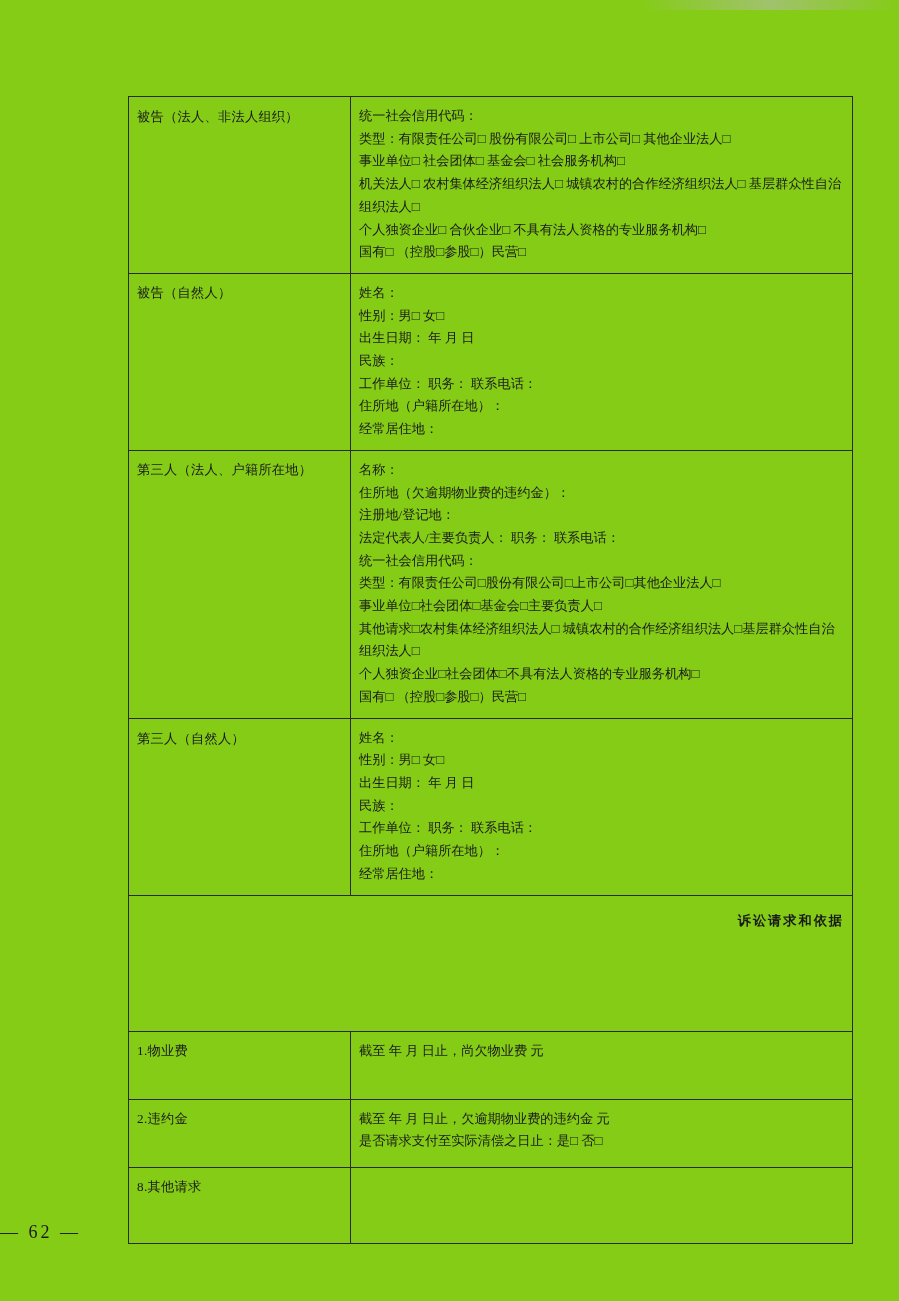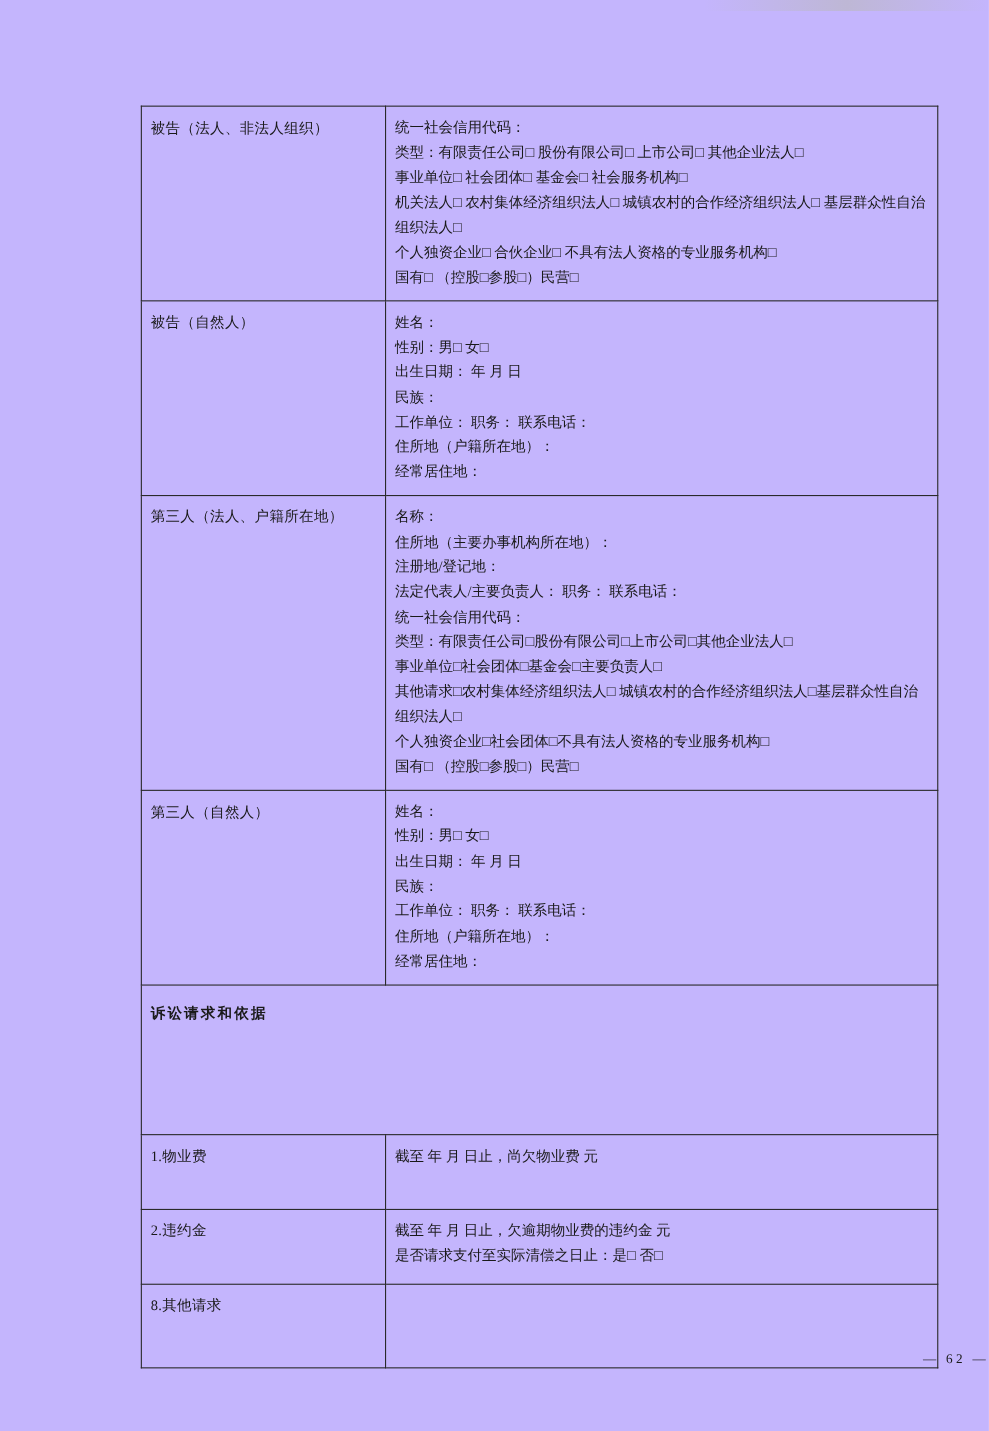--- a/index.html
+++ b/index.html
@@ -12,21 +12,21 @@
     background: #ffffff;
     font-family: "Liberation Serif", "DejaVu Serif", serif;
     color: #1a1a1a;
     position: relative;
     overflow: hidden;
   }
   .page {
     position: relative;
     width: 899px;
     height: 1301px;
-    background: #c4b5fd;
+    background: #84cc16;
   }
   
   .scan-top-smudge {
     position: absolute;
     top: 0;
     left: 640px;
     width: 260px;
     height: 10px;
     background: linear-gradient(to right, rgba(200,200,195,0.0), rgba(185,185,180,0.55), rgba(200,200,195,0.0));
   }
@@ -56,21 +56,21 @@
     padding-top: 9px;
   }
   td.value-cell {
     width: 485px;
     padding-left: 12px;
   }
   .line {
     white-space: nowrap;
   }
   .section-title-cell {
-    text-align: left;
+    text-align: right;
     vertical-align: middle;
     height: 118px;
     font-family: "Liberation Sans", "DejaVu Sans", sans-serif;
     font-weight: bold;
     font-size: 21px;
     letter-spacing: 2px;
   }
   .section-title-cell .inner {
     display: block;
     padding-top: 6px;
@@ -84,22 +84,22 @@
     vertical-align: top;
     padding-top: 10px;
   }
   .row-tall td { height: 58px; }
   .row-mid td { height: 50px; }
   .page-number {
     position: absolute;
     bottom: 58px;
     left: 0;
     width: 899px;
-    text-align: right;
-    font-size: 12px;
+    text-align: left;
+    font-size: 18px;
     letter-spacing: 3px;
     font-family: "Liberation Serif", "DejaVu Serif", serif;
   }
   .wrapline { white-space: normal; }
 </style>
 </head>
 <body>
 
 <div class="page">
 
@@ -130,21 +130,21 @@
           <div class="line">工作单位：              职务：               联系电话：</div>
           <div class="line">住所地（户籍所在地）：</div>
           <div class="line">经常居住地：</div>
         </td>
       </tr>
 
       <tr>
         <td class="label-cell">第三人（法人、户籍所在地）</td>
         <td class="value-cell">
           <div class="line">名称：</div>
-          <div class="line">住所地（主要办事机构所在地）：</div>
+          <div class="line">住所地（欠逾期物业费的违约金）：</div>
           <div class="line">注册地/登记地：</div>
           <div class="line">法定代表人/主要负责人：      职务：   联系电话：</div>
           <div class="line">统一社会信用代码：</div>
           <div class="line">类型：有限责任公司□股份有限公司□上市公司□其他企业法人□</div>
           <div class="line">事业单位□社会团体□基金会□主要负责人□</div>
           <div class="wrapline">其他请求□农村集体经济组织法人□ 城镇农村的合作经济组织法人□基层群众性自治组织法人□</div>
           <div class="line">个人独资企业□社会团体□不具有法人资格的专业服务机构□</div>
           <div class="line">国有□ （控股□参股□）民营□</div>
         </td>
       </tr>

